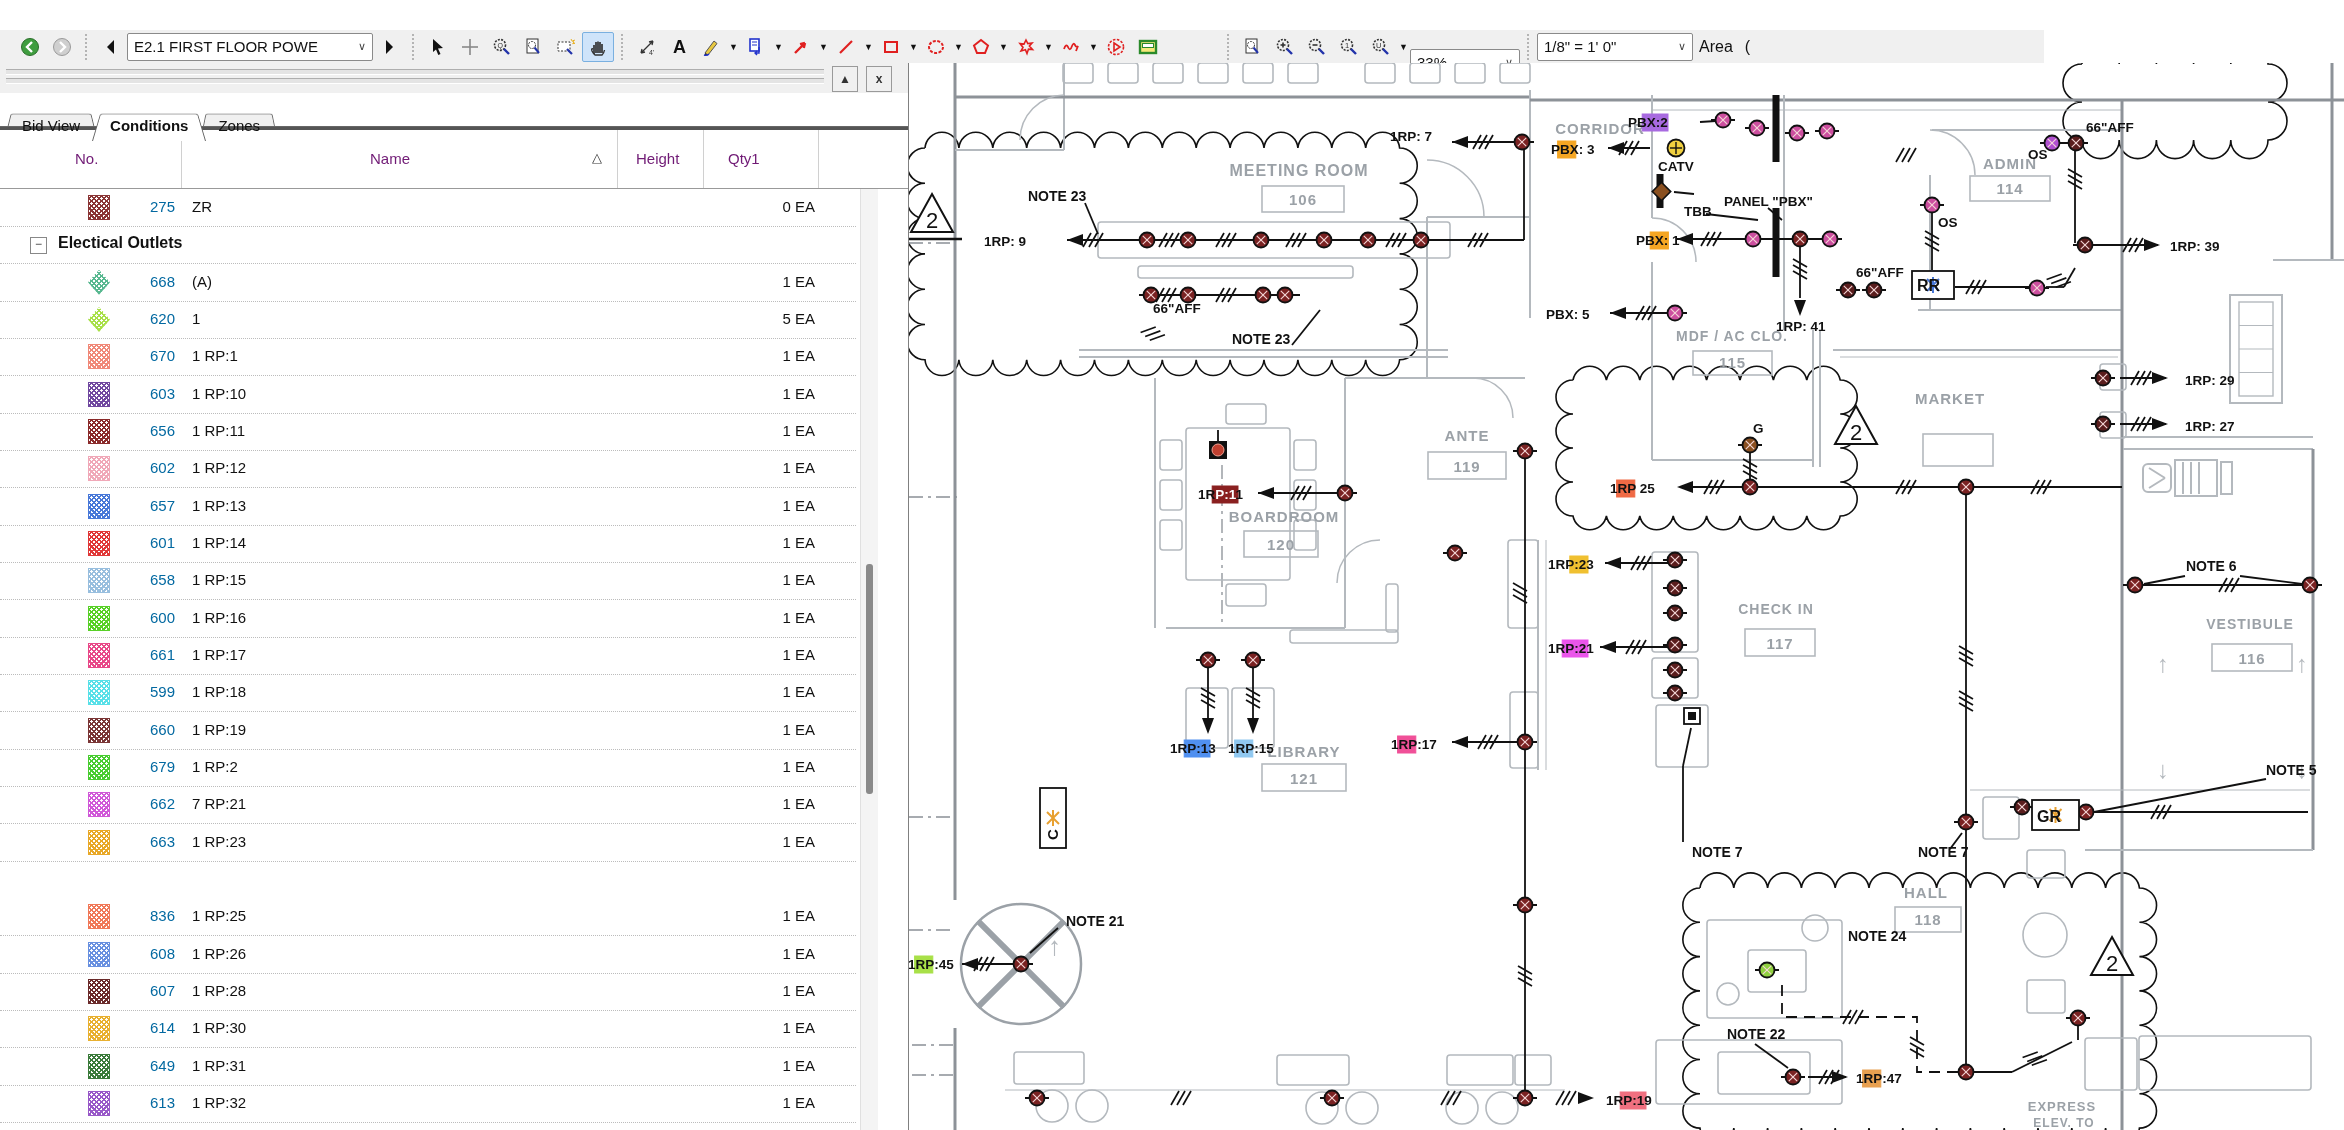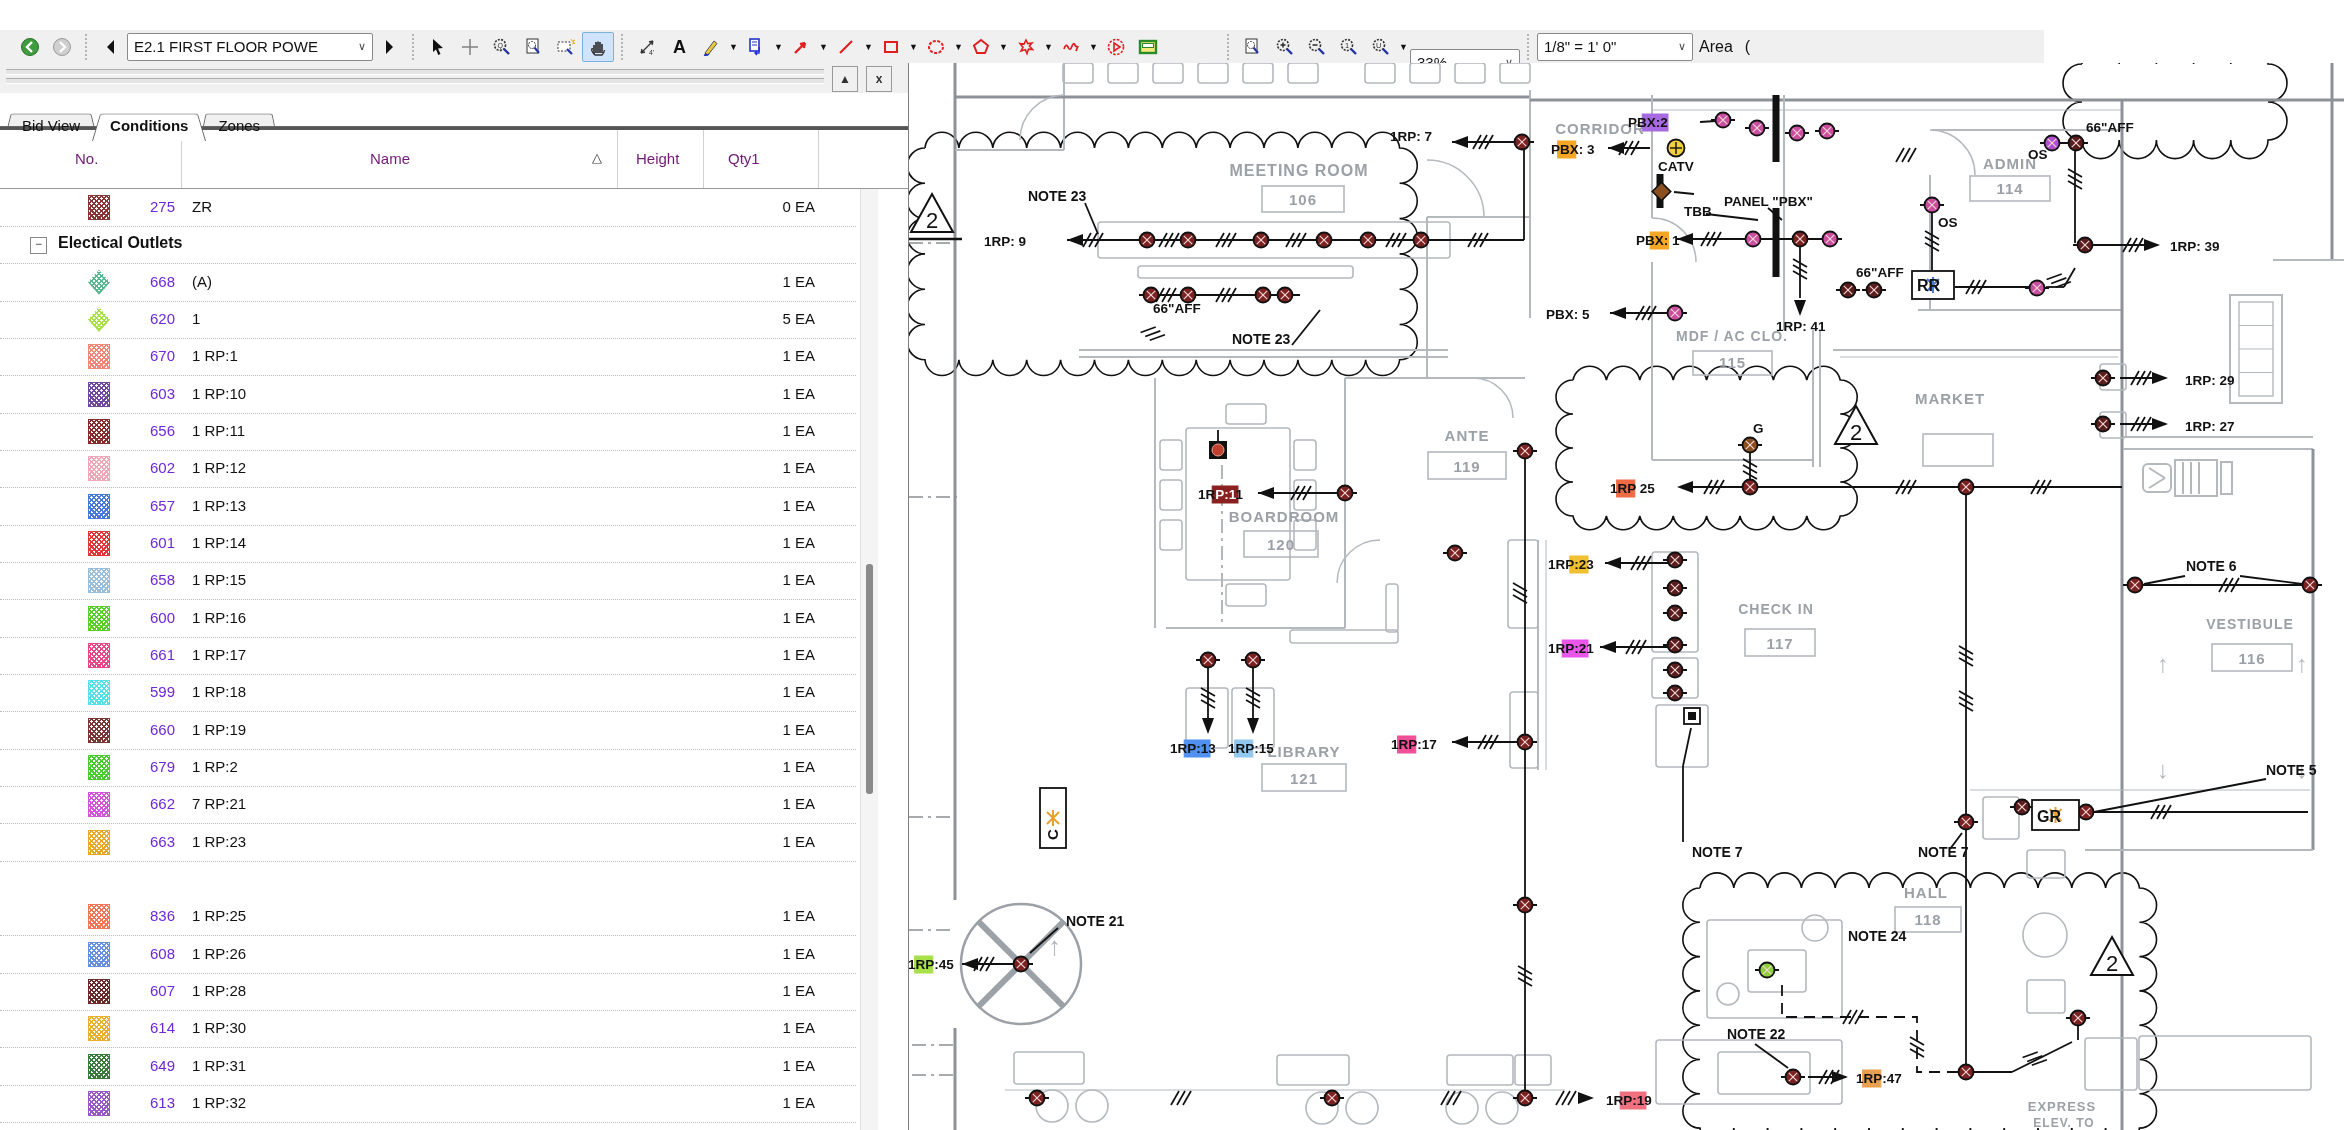--- a/index.html
+++ b/index.html
@@ -31,21 +31,21 @@
   .tab span{position:relative;z-index:3;font-size:15px;color:#111;}
   .tab.active span{font-weight:bold;}
   .tabs-underline{position:absolute;left:0;top:63px;width:908px;height:1px;background:#666;}
   
   .grid{position:absolute;left:0;top:64px;width:908px;bottom:0;background:#fff;overflow:hidden;}
   .gridhead{position:absolute;left:0;top:0;width:908px;height:58px;border-top:3px solid #555;border-bottom:1px solid #999;background:#fff;}
   .gh-cell{position:absolute;top:20px;font-size:15px;color:#701a75;}
   .col-line{position:absolute;top:0;bottom:0;width:1px;background:#d0d0d0;}
   .rows{position:absolute;left:0;top:62px;width:856px;bottom:0;}
   .row{position:absolute;left:0;width:856px;height:37px;border-bottom:1px dotted #bcbcbc;}
-  .row .no{position:absolute;left:0;top:9px;width:175px;text-align:right;font-size:15px;color:#6d28d9;}
+  .row .no{position:absolute;left:0;top:9px;width:175px;text-align:right;font-size:15px;color:#0369a1;}
   .row .nm{position:absolute;left:192px;top:9px;font-size:15px;color:#111;}
   .row .qty{position:absolute;left:615px;top:9px;width:200px;text-align:right;font-size:15px;color:#111;}
   .sw{position:absolute;left:88px;top:6px;width:22px;height:25px;box-sizing:border-box;}
   .sw.diamond{clip-path:polygon(50% 0,100% 50%,50% 100%,0 50%);}
   .grp-box{position:absolute;left:30px;top:11px;width:15px;height:15px;border:1px solid #888;background:#fff;font-size:12px;line-height:13px;text-align:center;color:#444;}
   .grp-lbl{position:absolute;left:58px;top:8px;font-size:16px;font-weight:bold;color:#111;}
   .vscroll{position:absolute;right:30px;top:62px;width:17px;bottom:0;background:#f4f4f4;border-left:1px solid #e0e0e0;}
   .vthumb{position:absolute;left:5px;width:7px;background:#8a8a8a;border-radius:3px;}
   
   .canvas{position:absolute;left:909px;top:63px;width:1435px;height:1067px;background:#fff;overflow:hidden;}

